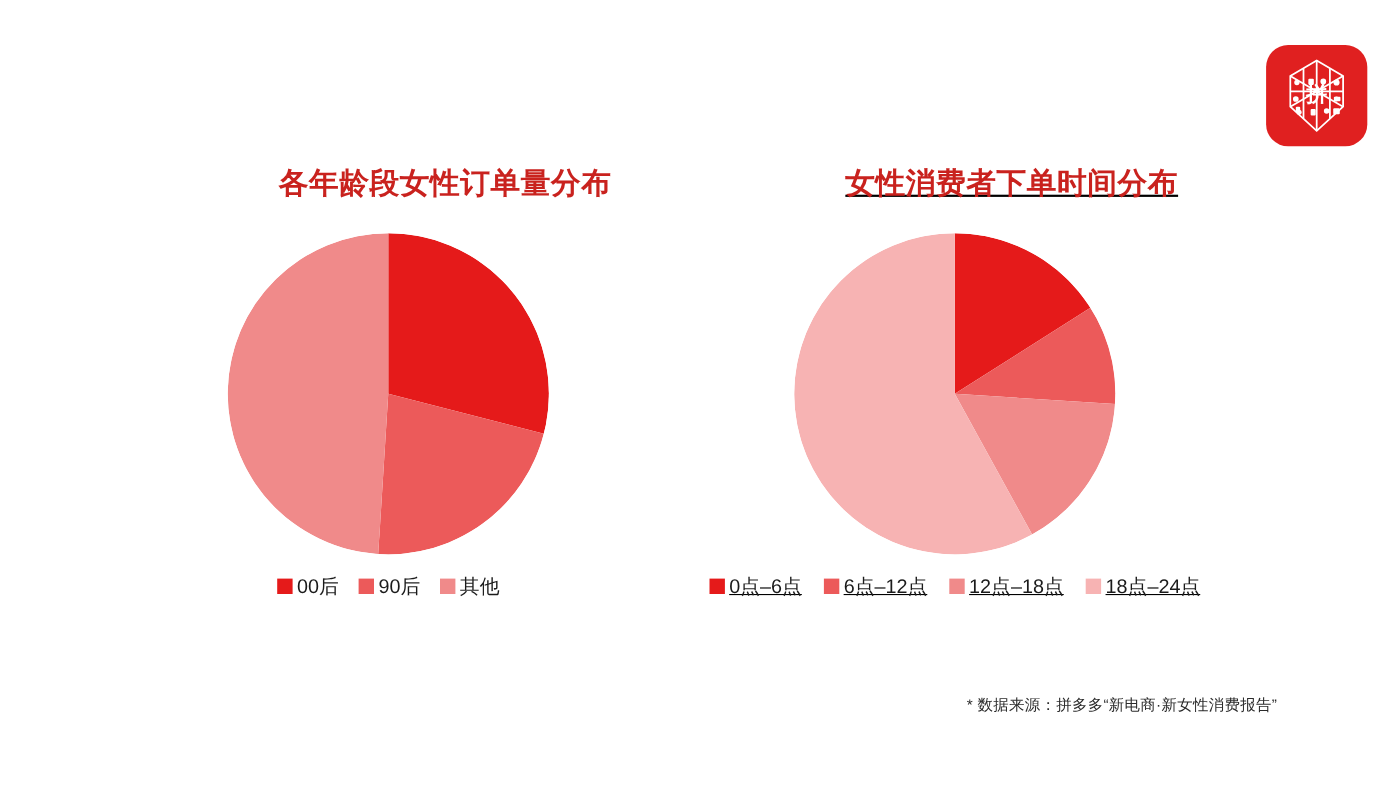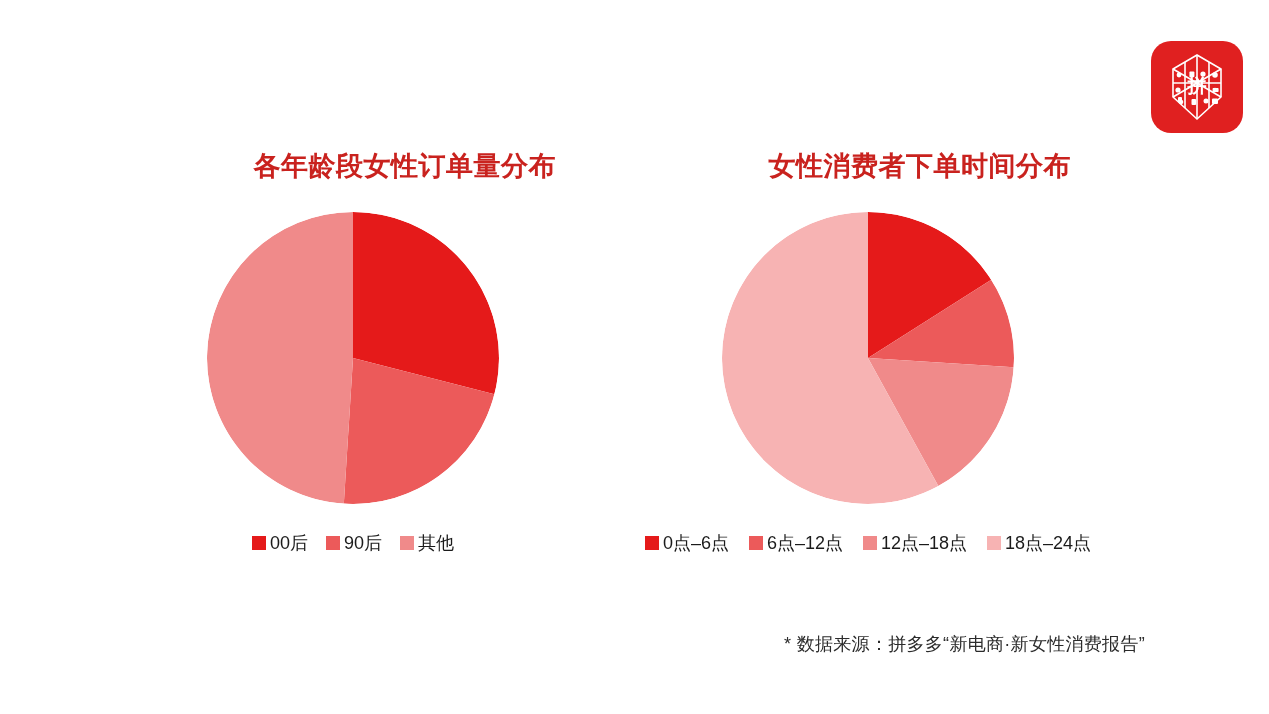--- a/index.html
+++ b/index.html
@@ -32,21 +32,21 @@
     overflow: hidden;
   }
   .logo svg { display:block; width:92px; height:92px; }
 
   
   .chart-block {
     position: absolute;
     top: 150px;
   }
   .chart-block.left  { left: 150px;  width: 406px; }
-  .chart-block.right { left: 665px;  width: 406px; }
+  .chart-block.right { left: 665px;  width: 406px; text-decoration: underline; }
 
   .chart-title {
     text-align: right;
     color: #C9221E;
     font-size: 27px;
     font-weight: bold;
     letter-spacing: 0.5px;
     line-height: 1.2;
     height: 34px;
     white-space: nowrap;
@@ -59,21 +59,21 @@
   }
   .pie {
     width: 292px;
     height: 292px;
     border-radius: 50%;
     display: block;
   }
 
   
   .legend {
-    margin-top: 30px;
+    margin-top: 20px;
     display: flex;
     justify-content: center;
     align-items: center;
     flex-wrap: nowrap;
   }
   .legend.left-legend  .legend-item { margin: 0 9px; }
   .legend.right-legend .legend-item { margin: 0 10px; }
 
   .legend-item {
     display: flex;
@@ -89,23 +89,23 @@
   }
   .legend-label {
     font-size: 18px;
     color: #1b1b1b;
     line-height: 1;
   }
 
   
   .footnote {
     position: absolute;
-    right: 124px;
+    right: 108px;
     top: 632px;
-    font-size: 18px;
+    font-size: 14px;
     color: #2b2b2b;
     white-space: nowrap;
     letter-spacing: 0.3px;
   }
 </style>
 </head>
 <body>
 
 <div id="slide">
 

